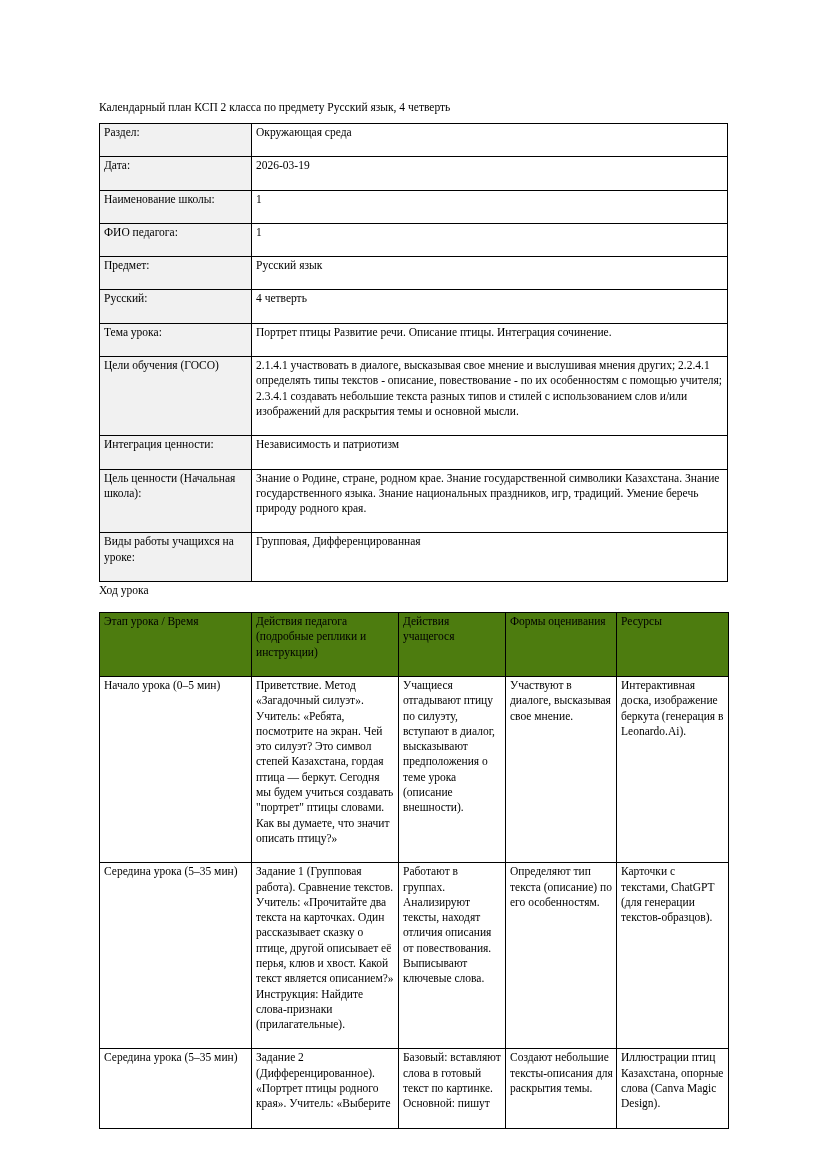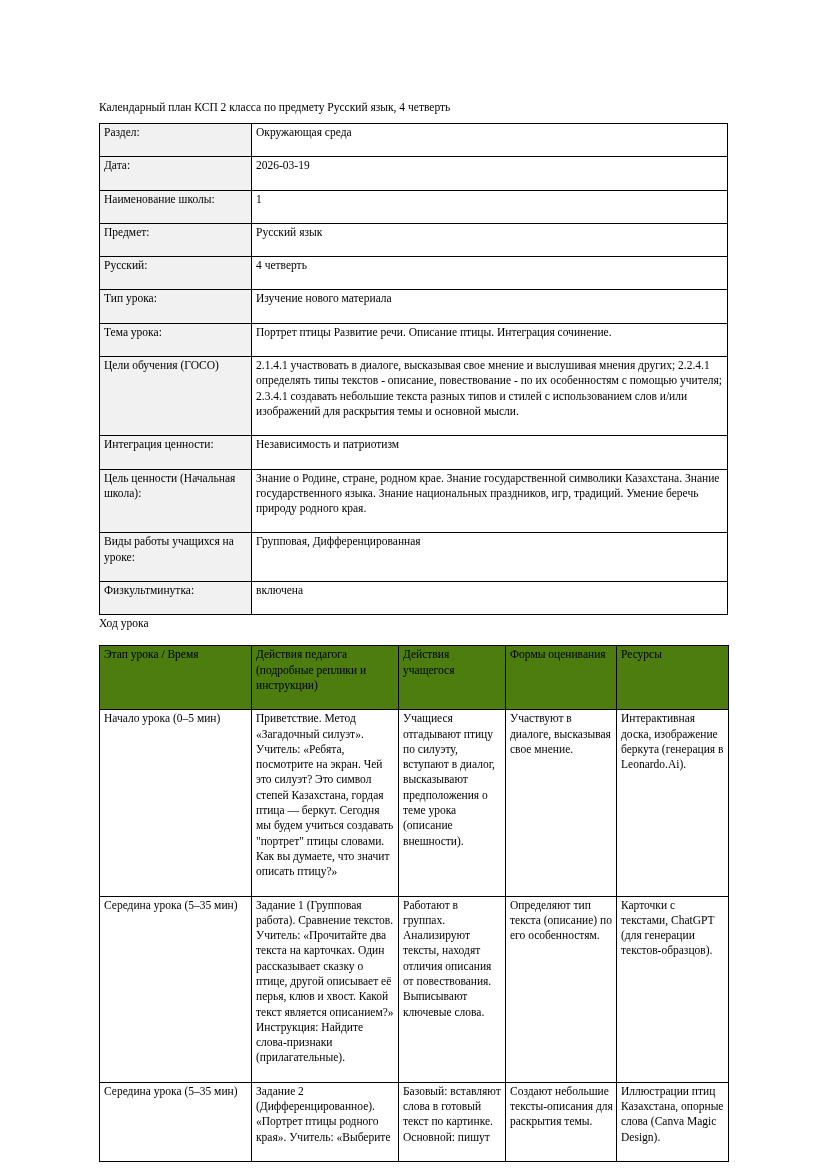--- a/index.html
+++ b/index.html
@@ -94,54 +94,50 @@
       </tr>
       <tr>
         <td class="label">Дата:</td>
         <td class="value">2026-03-19</td>
       </tr>
       <tr>
         <td class="label">Наименование школы:</td>
         <td class="value">1</td>
       </tr>
       <tr>
+        <td class="label">ФИО педагога:</td>
+        <td class="value">1</td>
+      </tr>
+      <tr>
         <td class="label">Предмет:</td>
         <td class="value">Русский язык</td>
       </tr>
       <tr>
         <td class="label">Русский:</td>
         <td class="value">4 четверть</td>
-      </tr>
-      <tr>
-        <td class="label">Тип урока:</td>
-        <td class="value">Изучение нового материала</td>
       </tr>
       <tr>
         <td class="label">Тема урока:</td>
         <td class="value">Портрет птицы Развитие речи. Описание птицы. Интеграция сочинение.</td>
       </tr>
       <tr>
         <td class="label">Цели обучения (ГОСО)</td>
         <td class="value">2.1.4.1 участвовать в диалоге, высказывая свое мнение и выслушивая мнения других; 2.2.4.1 определять типы текстов - описание, повествование - по их особенностям с помощью учителя; 2.3.4.1 создавать небольшие текста разных типов и стилей с использованием слов и/или изображений для раскрытия темы и основной мысли.</td>
       </tr>
       <tr>
         <td class="label">Интеграция ценности:</td>
         <td class="value">Независимость и патриотизм</td>
       </tr>
       <tr>
         <td class="label">Цель ценности (Начальная школа):</td>
         <td class="value">Знание о Родине, стране, родном крае. Знание государственной символики Казахстана. Знание государственного языка. Знание национальных праздников, игр, традиций. Умение беречь природу родного края.</td>
       </tr>
       <tr>
         <td class="label">Виды работы учащихся на уроке:</td>
         <td class="value">Групповая, Дифференцированная</td>
-      </tr>
-      <tr>
-        <td class="label">Физкультминутка:</td>
-        <td class="value">включена</td>
       </tr>
     </tbody>
   </table>
 
   <div class="section-caption">Ход урока</div>
 
   <div class="clip-wrap">
     <table class="flow-table">
       <colgroup>
         <col class="c0">

